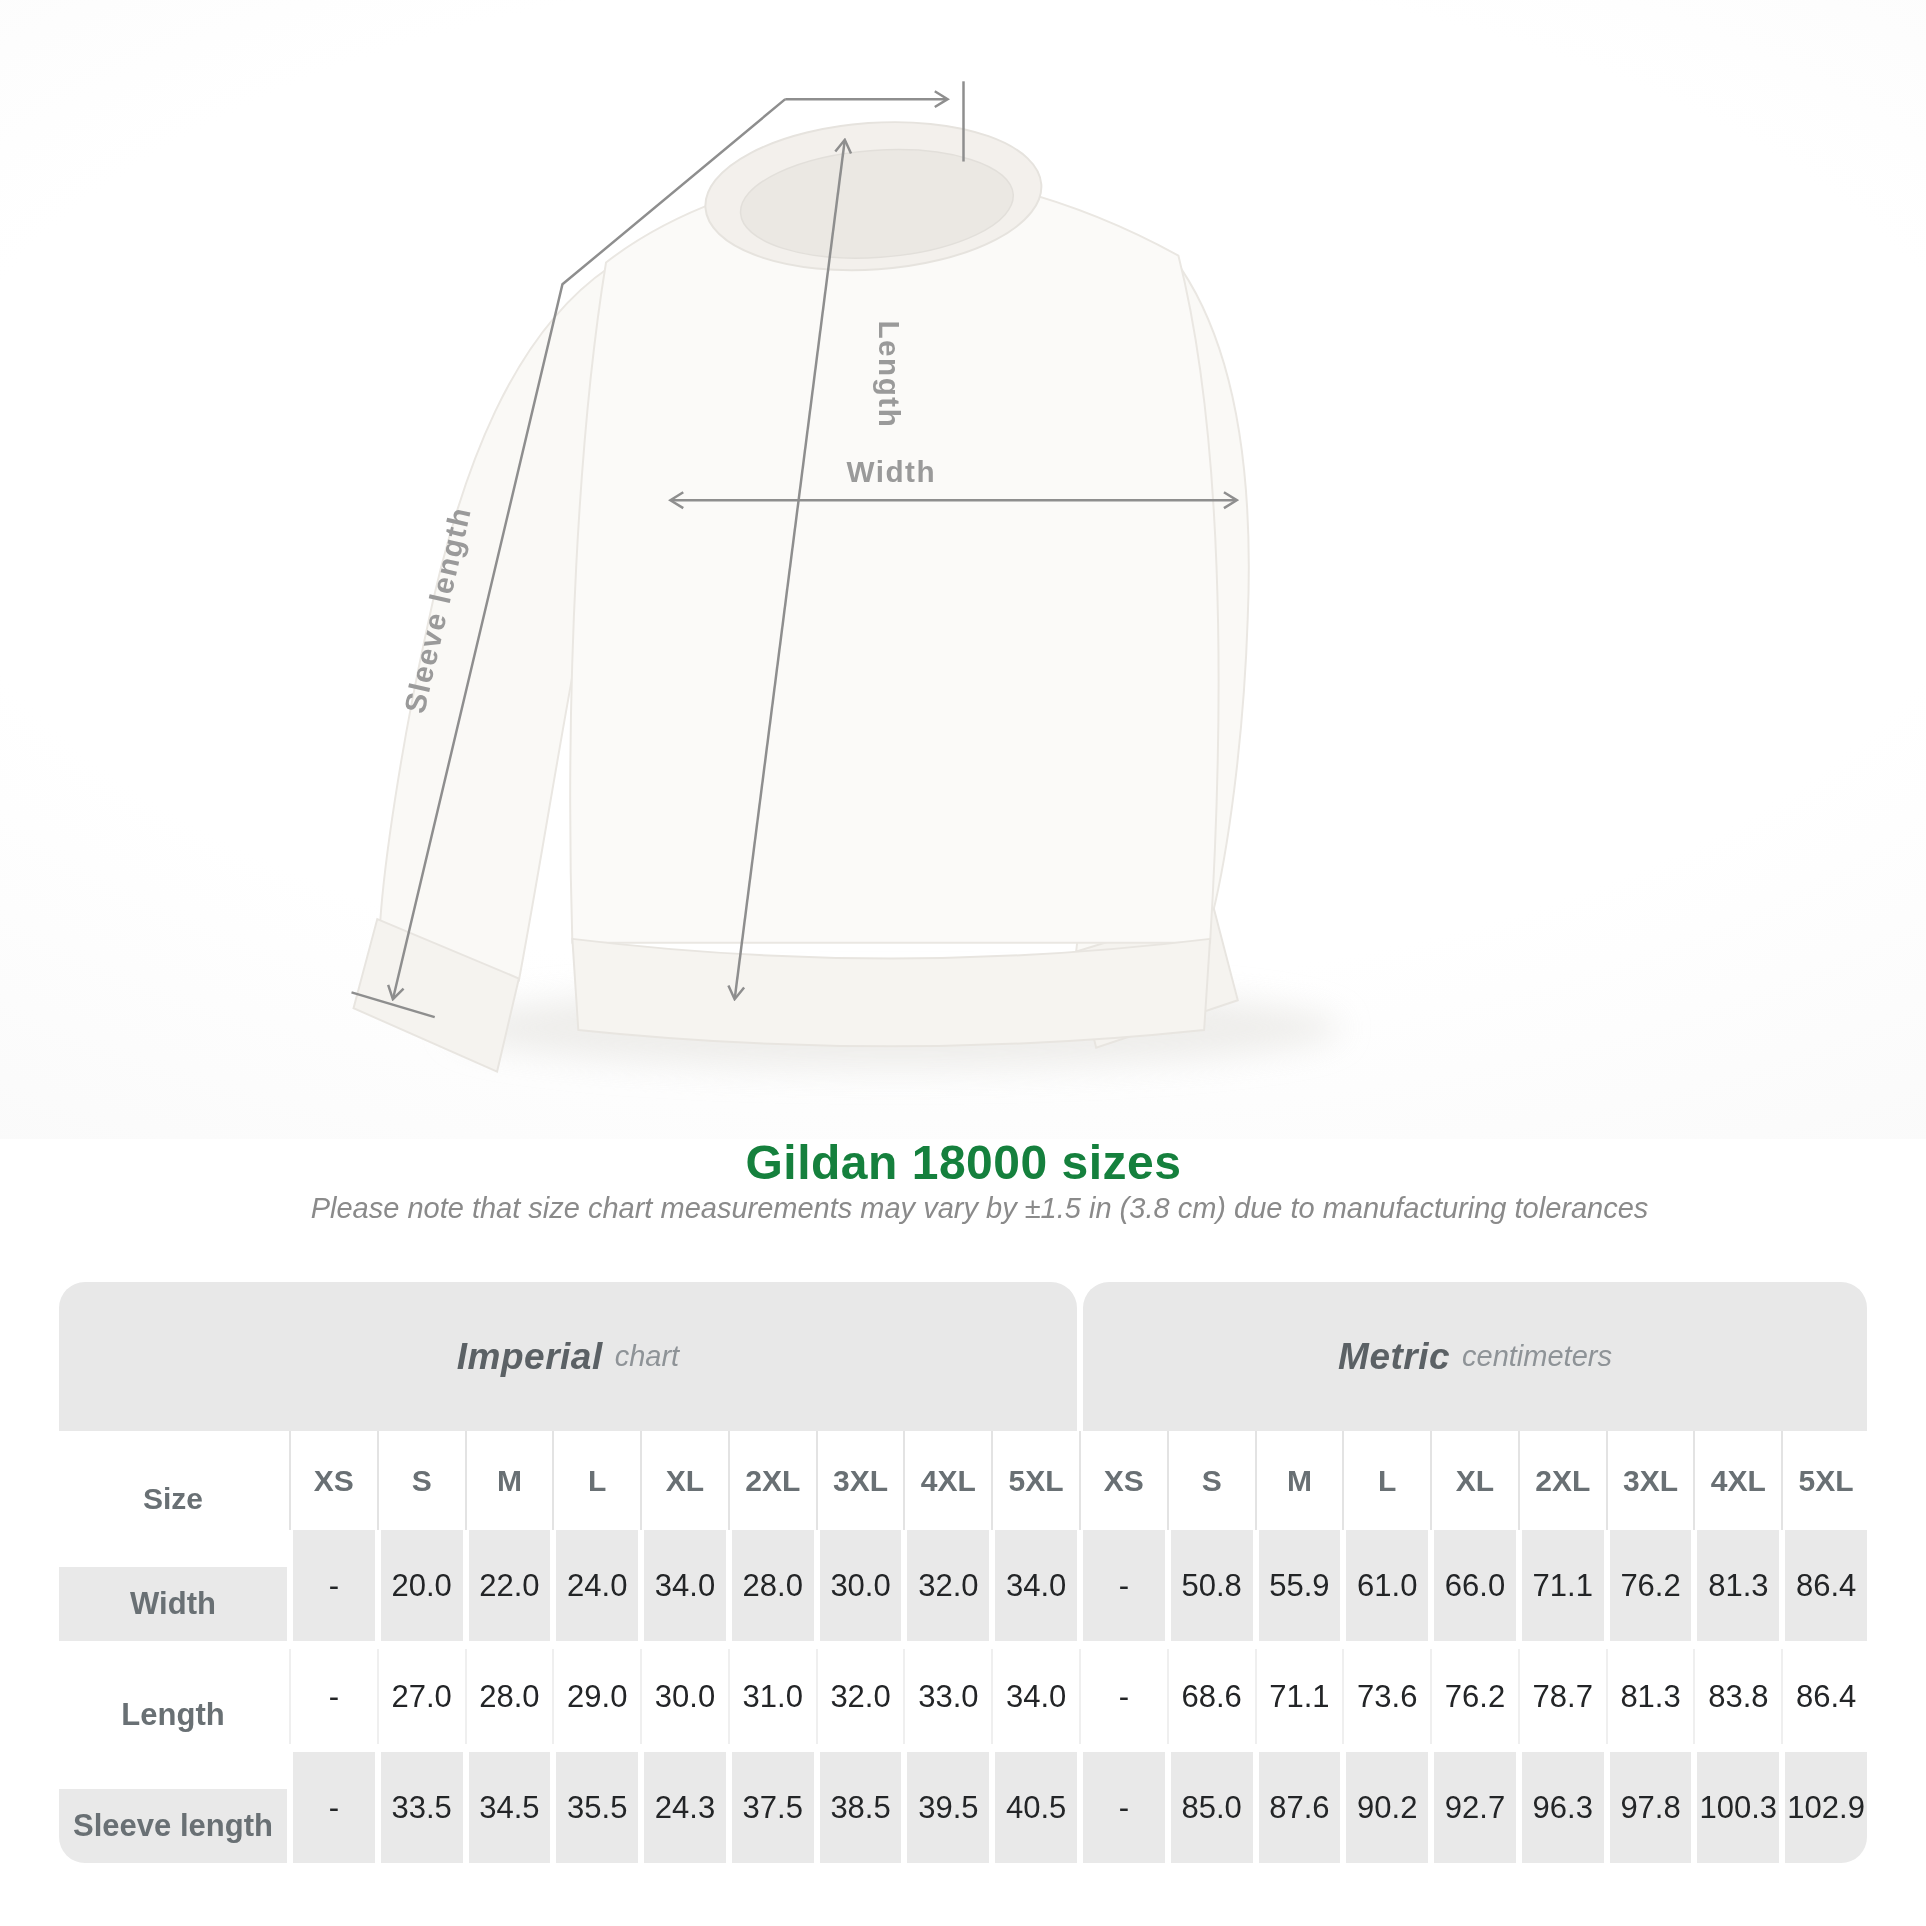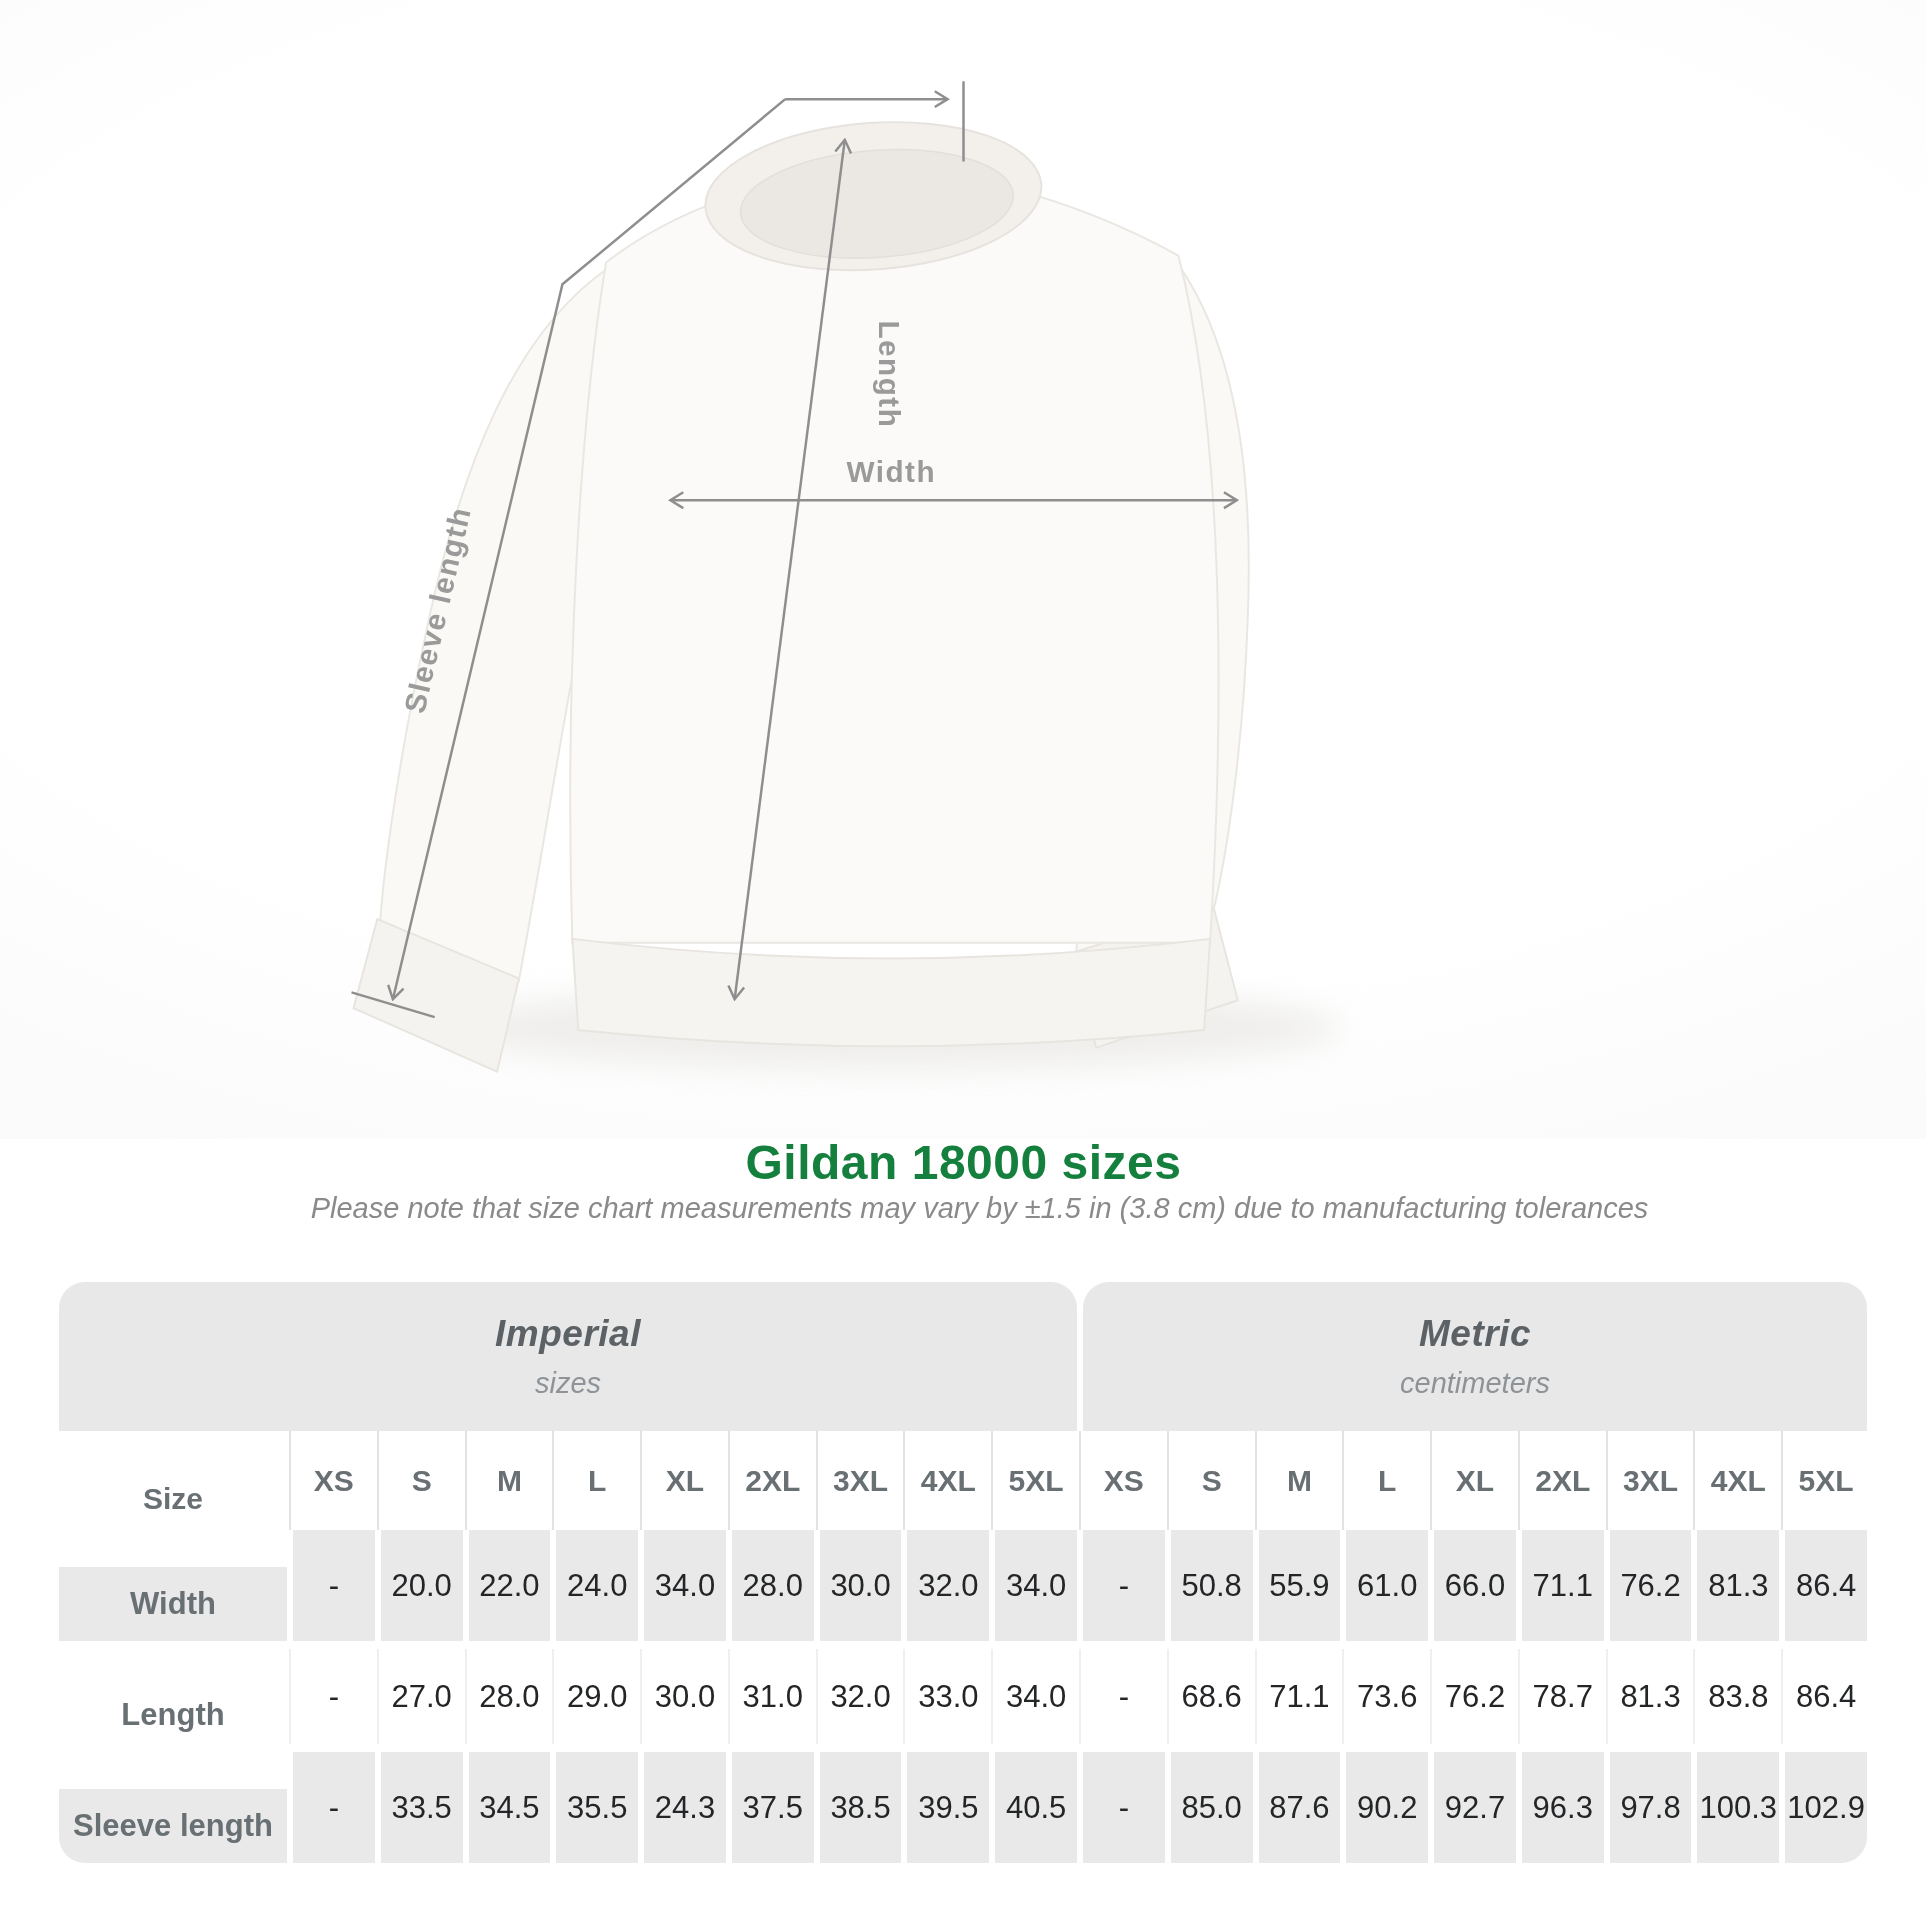--- a/index.html
+++ b/index.html
@@ -17,21 +17,21 @@
   .title{position:absolute;top:1135px;left:0;width:1927px;text-align:center;
          font-size:48px;font-weight:700;color:#15803d;letter-spacing:0.5px;}
   .note{position:absolute;top:1192px;left:16px;width:1927px;text-align:center;
         font-style:italic;font-size:29px;color:#8a8a8a;}
 
   
   .table-wrap{position:absolute;left:59px;top:1282px;width:1808px;}
   .band-row,.grid-row{display:grid;grid-template-columns:228px repeat(18,1fr);column-gap:6px;}
   .band-row{height:149px;}
   .band{background:#e8e8e8;border-radius:26px 26px 0 0;
-        display:flex;flex-direction:column;align-items:center;justify-content:center;gap:12px;}
+        display:flex;align-items:center;justify-content:center;gap:12px;}
   .band-imperial{grid-column:1/11;}
   .band-metric{grid-column:11/20;}
   .band-name{font-style:italic;font-weight:700;font-size:37px;color:#5b6165;letter-spacing:0.5px;}
   .band-unit{font-style:italic;font-size:29px;color:#8e9397;}
 
   .size-row{height:99px;}
   .trow{height:111px;}
   .cell{display:flex;align-items:center;justify-content:center;position:relative;}
   .size-row .cell{background:#ffffff;font-weight:700;font-size:30px;color:#697074;}
   .size-row .cell::before{content:"";position:absolute;left:-4px;top:0;bottom:0;width:2px;background:#e3e3e3;}
@@ -102,21 +102,21 @@
     <text class="measure-label" text-anchor="middle" transform="translate(452,618) rotate(-77)">Sleeve length</text>
   </svg>
 
   <div class="title">Gildan 18000 sizes</div>
   <div class="note">Please note that size chart measurements may vary by ±1.5 in (3.8 cm) due to manufacturing tolerances</div>
 
   <div class="table-wrap">
     <div class="band-row">
       <div class="band band-imperial">
         <div class="band-name">Imperial</div>
-        <div class="band-unit">sizes</div>
+        <div class="band-unit">chart</div>
       </div>
       <div class="band band-metric">
         <div class="band-name">Metric</div>
         <div class="band-unit">centimeters</div>
       </div>
     </div>
     <div class="grid-row size-row">
         <div class="cell cell-label">Size</div>
         <div class="cell ">XS</div>
         <div class="cell ">S</div>

